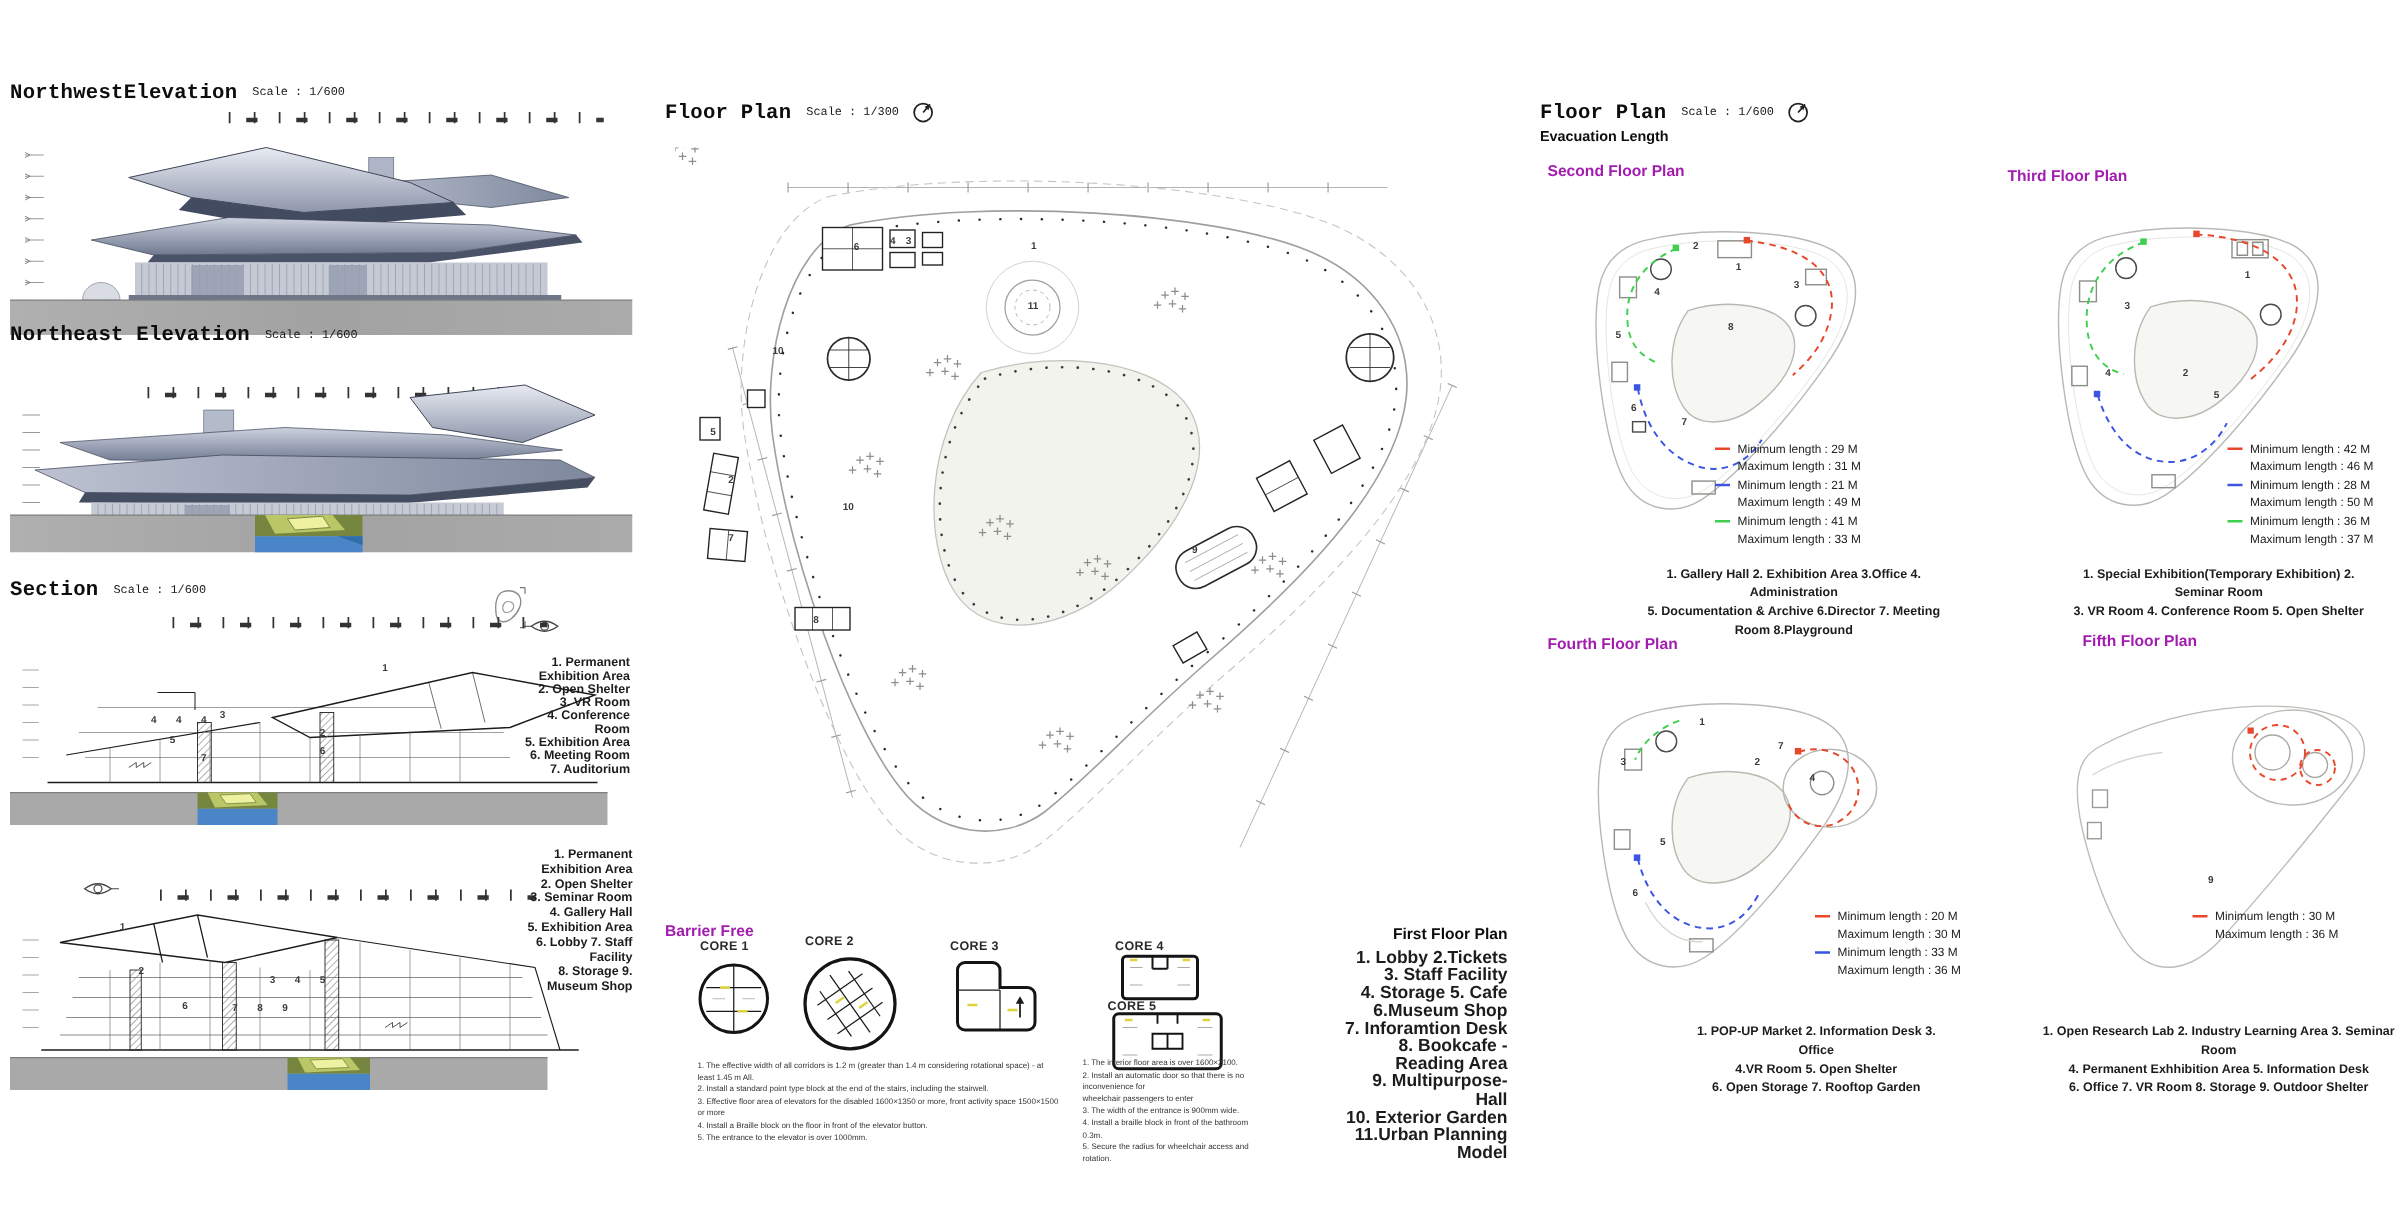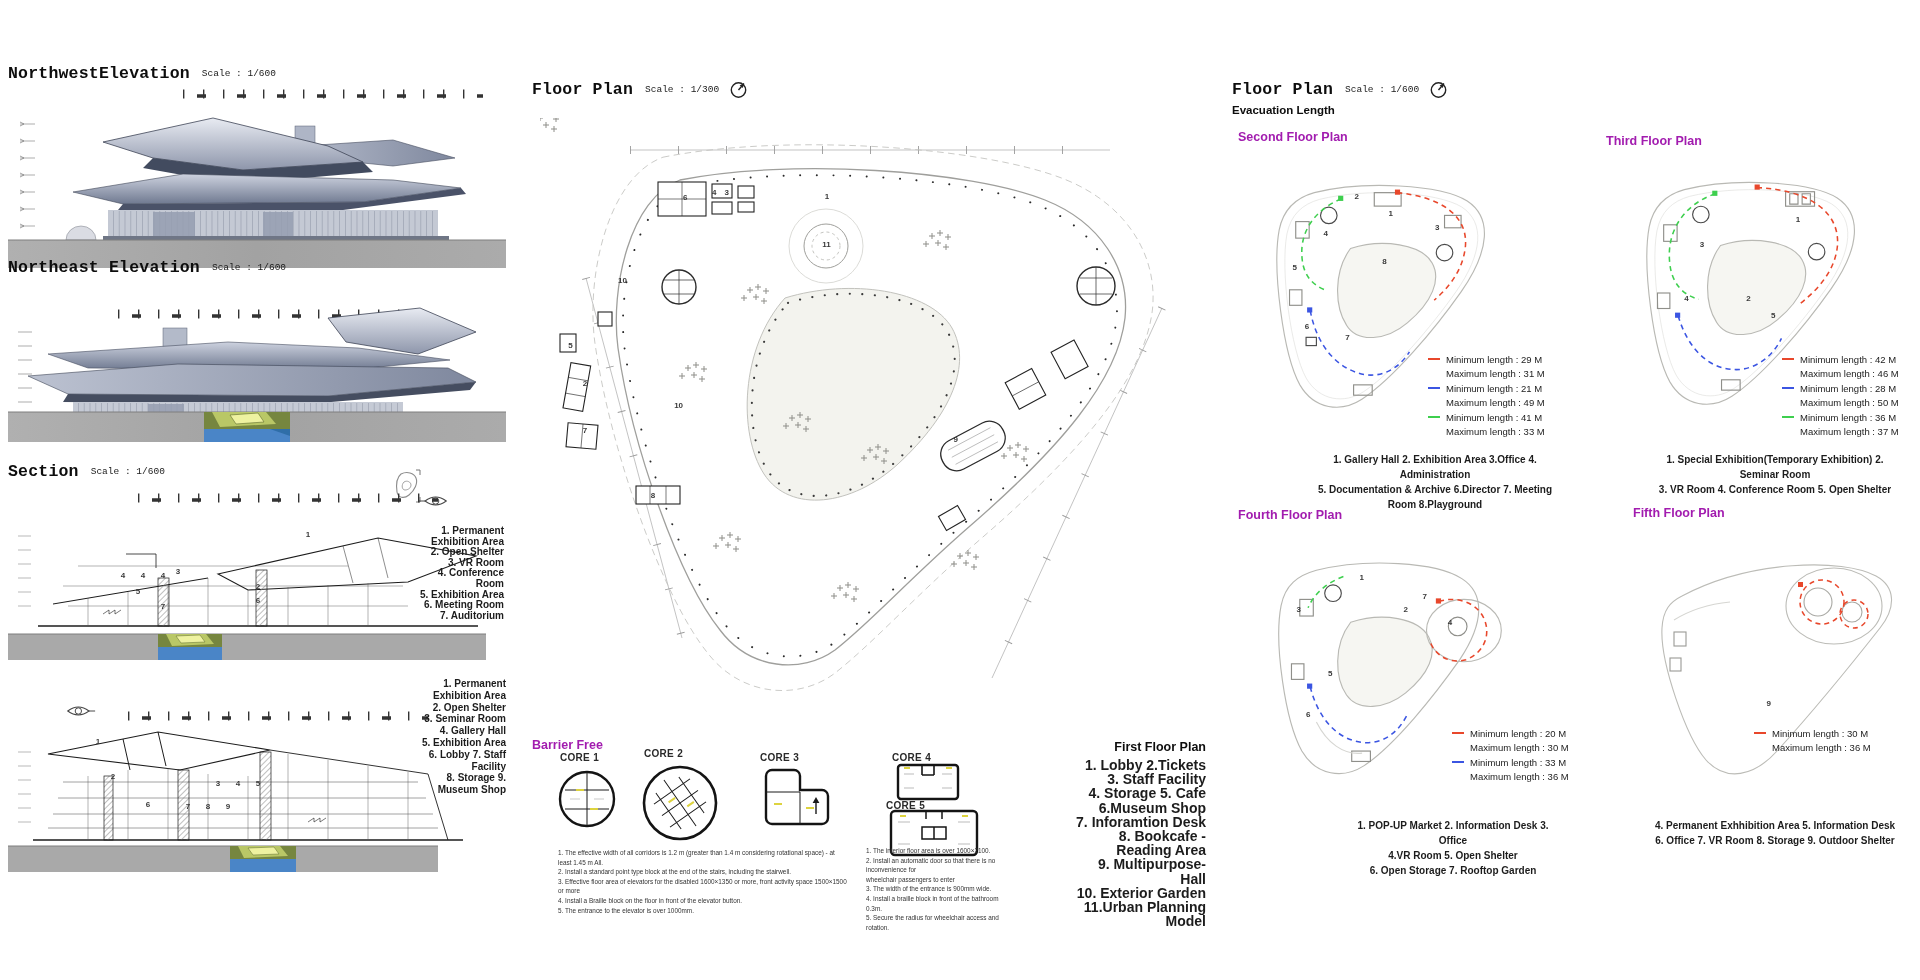--- a/index.html
+++ b/index.html
@@ -493,21 +493,21 @@
       <rect x="61" y="155" width="5" height="5" fill="var(--evac-blue)" stroke="none"></rect>
     </g>
   </svg>
 <span class="marker" style="left: 60%; top: 24%;">1</span>
     <span class="marker" style="left: 44%; top: 52%;">2</span>
     <span class="marker" style="left: 29%; top: 33%;">3</span>
     <span class="marker" style="left: 24%; top: 52%;">4</span>
     <span class="marker" style="left: 52%; top: 58%;">5</span>
   </div>
 
-<div class="abs evac" style="left:1428px;top:352px;text-align:center;">
+<div class="abs evac" style="left:1372px;top:352px;text-align:center;">
   <div class="row">
       <span class="dash"></span>
       <span>Minimum length : 29 M</span>
     </div>
   <div class="row max">
       <span>Maximum length : 31 M</span>
     </div>
   <div class="row">
       <span class="dash blue"></span>
       <span>Minimum length : 21 M</span>
@@ -551,21 +551,21 @@
 <div class="abs clegend" style="left:1310px;top:452px;width:250px;">
     <div>1. Gallery Hall 2. Exhibition Area 3.Office 4. Administration</div>
     <div>5. Documentation &amp; Archive 6.Director 7. Meeting Room 8.Playground</div>
   </div>
 <div class="abs clegend" style="left:1650px;top:452px;width:250px;">
     <div>1. Special Exhibition(Temporary Exhibition) 2. Seminar Room</div>
     <div>3. VR Room 4. Conference Room 5. Open Shelter</div>
   </div>
 
 <div class="abs h2" style="left:1238px;top:508px;">Fourth Floor Plan</div>
-<div class="abs h2" style="left:1608px;top:506px;padding-left:25px;">Fifth Floor Plan</div>
+<div class="abs h2" style="left:1641px;top:506px;padding-left:25px;">Fifth Floor Plan</div>
 
 <div class="plan-wrap" style="left:1242px;top:535px;width:315px;height:268px;">
   <svg width="315" height="268" viewBox="0 0 300 258">
     <g fill="none" stroke="#b9b9b4" stroke-width="1.1">
       <path d="M70,34 C118,22 186,26 210,42 C232,56 232,84 208,120 C184,154 146,202 116,222 C96,235 70,232 56,208 C40,179 29,104 36,68 C40,48 52,39 70,34 Z"></path>
       <path d="M103,84 C134,74 168,80 178,98 C187,114 178,134 156,152 C136,168 110,170 99,154 C88,138 86,106 103,84 Z" fill="#f6f6f2"></path>
       <ellipse cx="212" cy="92" rx="36" ry="30"></ellipse>
       <circle cx="206" cy="88" r="9" stroke="#8f8f8a"></circle>
       <rect x="54" y="62" width="13" height="16" stroke="#8f8f8a"></rect>
       <rect x="46" y="124" width="12" height="15" stroke="#8f8f8a"></rect>
@@ -636,15 +636,16 @@
       <span>Maximum length : 36 M</span>
     </div>
 </div>
 
 <div class="abs clegend" style="left:1343px;top:818px;width:220px;">
     <div>1. POP-UP Market 2. Information Desk 3. Office</div>
     <div>4.VR Room 5. Open Shelter</div>
     <div>6. Open Storage 7. Rooftop Garden</div>
   </div>
 <div class="abs clegend" style="left:1630px;top:818px;width:290px;">
+    <div>1. Open Research Lab 2. Industry Learning Area 3. Seminar Room</div>
     <div>4. Permanent Exhhibition Area 5. Information Desk</div>
     <div>6. Office 7. VR Room 8. Storage 9. Outdoor Shelter</div>
   </div>
 
 </body></html>

